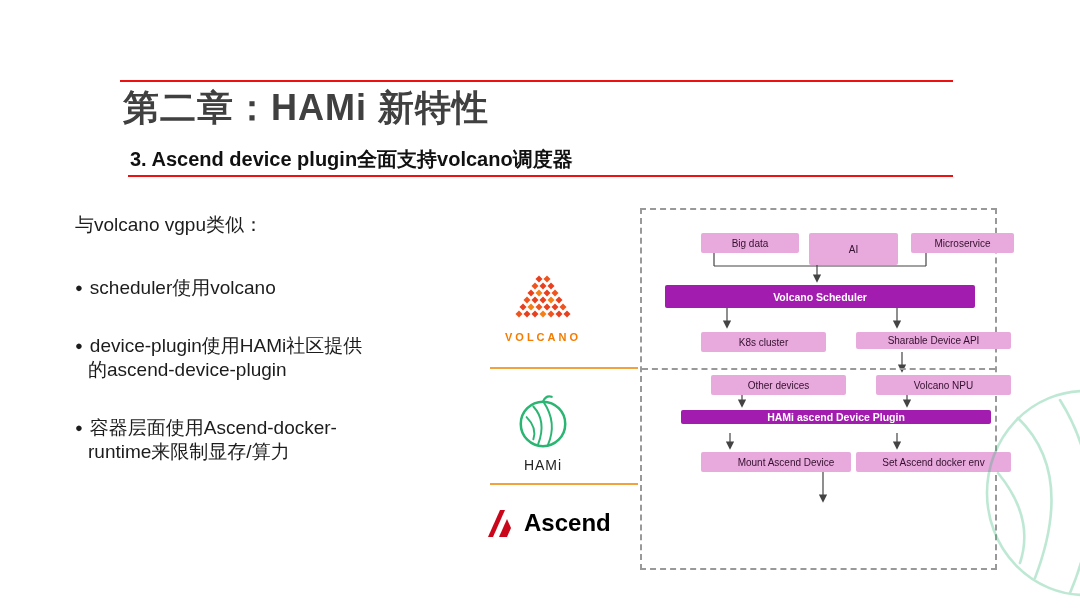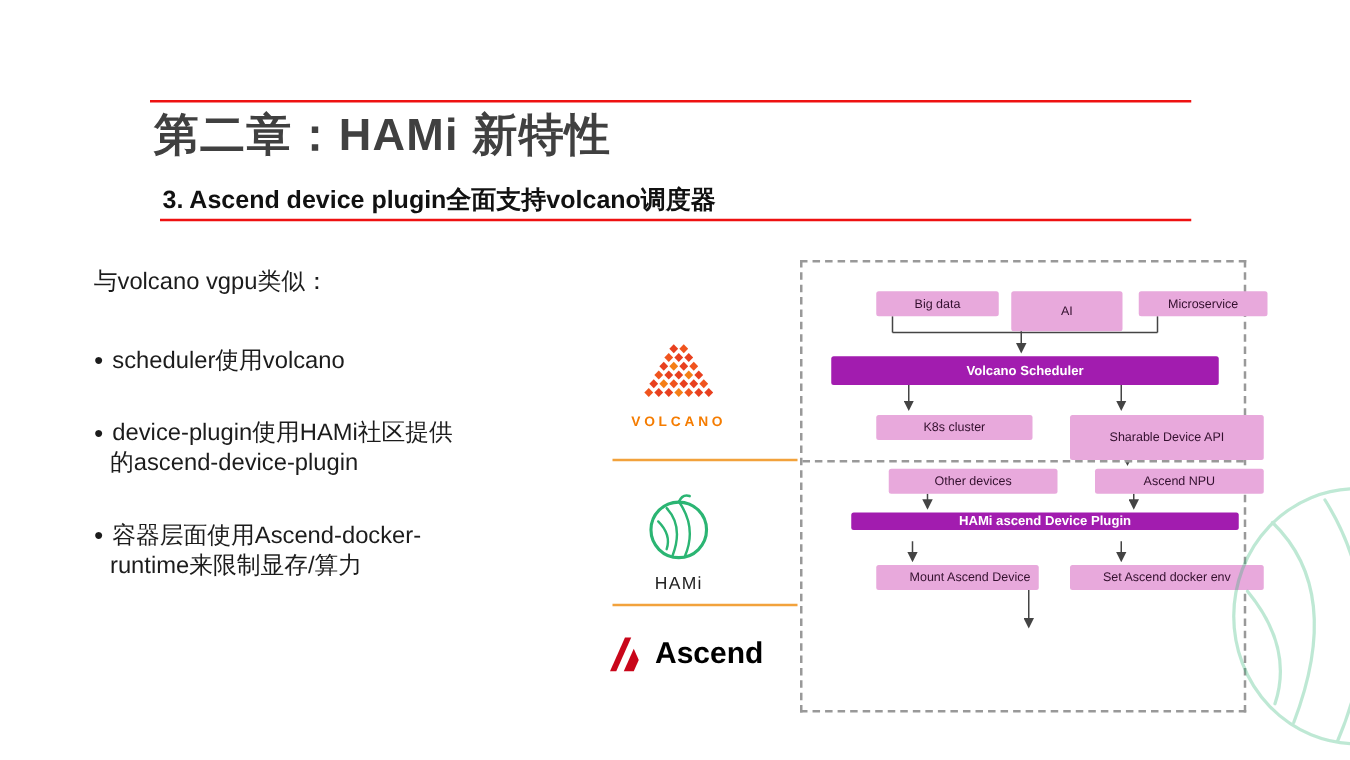--- a/index.html
+++ b/index.html
@@ -181,28 +181,28 @@
 
     <div class="diagram-divider"></div>
 
     <div class="pink-box" style="left:23px; top:23px; width:98px; height:20px;">Big data</div>
     <div class="pink-box" style="left:131px; top:23px; width:89px; height:32px;">AI</div>
     <div class="pink-box" style="left:233px; top:23px; width:103px; height:20px;">Microservice</div>
 
     <div class="purple-bar" style="left:23px; top:75px; width:310px; height:23px;">Volcano Scheduler</div>
 
     <div class="pink-box" style="left:23px; top:122px; width:125px; height:20px;">K8s cluster</div>
-    <div class="pink-box" style="left:178px; top:122px; width:155px; height:36px;">Sharable Device API</div>
+    <div class="pink-box" style="left:178px; top:122px; width:155px; height:17px;">Sharable Device API</div>
 
     <div class="pink-box" style="left:33px; top:165px; width:135px; height:20px;">Other devices</div>
-    <div class="pink-box" style="left:198px; top:165px; width:135px; height:20px;">Ascend NPU</div>
+    <div class="pink-box" style="left:198px; top:165px; width:135px; height:20px;">Volcano NPU</div>
 
     <div class="purple-bar" style="left:39px; top:200px; width:310px; height:14px;">HAMi ascend Device Plugin</div>
 
-    <div class="pink-box" style="left:23px; top:242px; width:130px; height:20px;padding-left:20px;">Mount Ascend Device</div>
+    <div class="pink-box" style="left:23px; top:242px; width:150px; height:20px;padding-left:20px;">Mount Ascend Device</div>
     <div class="pink-box" style="left:178px; top:242px; width:155px; height:20px;">Set Ascend docker env</div>
 
   </div>
 
   <svg class="abs watermark" style="left:980px; top:378px;" width="140" height="230" viewBox="0 0 140 230">
     <g fill="none" stroke="#2bb573" stroke-width="2.6" opacity="0.3" stroke-linecap="round">
       <ellipse cx="105" cy="115" rx="98" ry="102"></ellipse>
       <path d="M38 40 Q95 95 55 200"></path>
       <path d="M80 22 Q135 110 90 215"></path>
       <path d="M18 95 Q55 140 40 185"></path>

